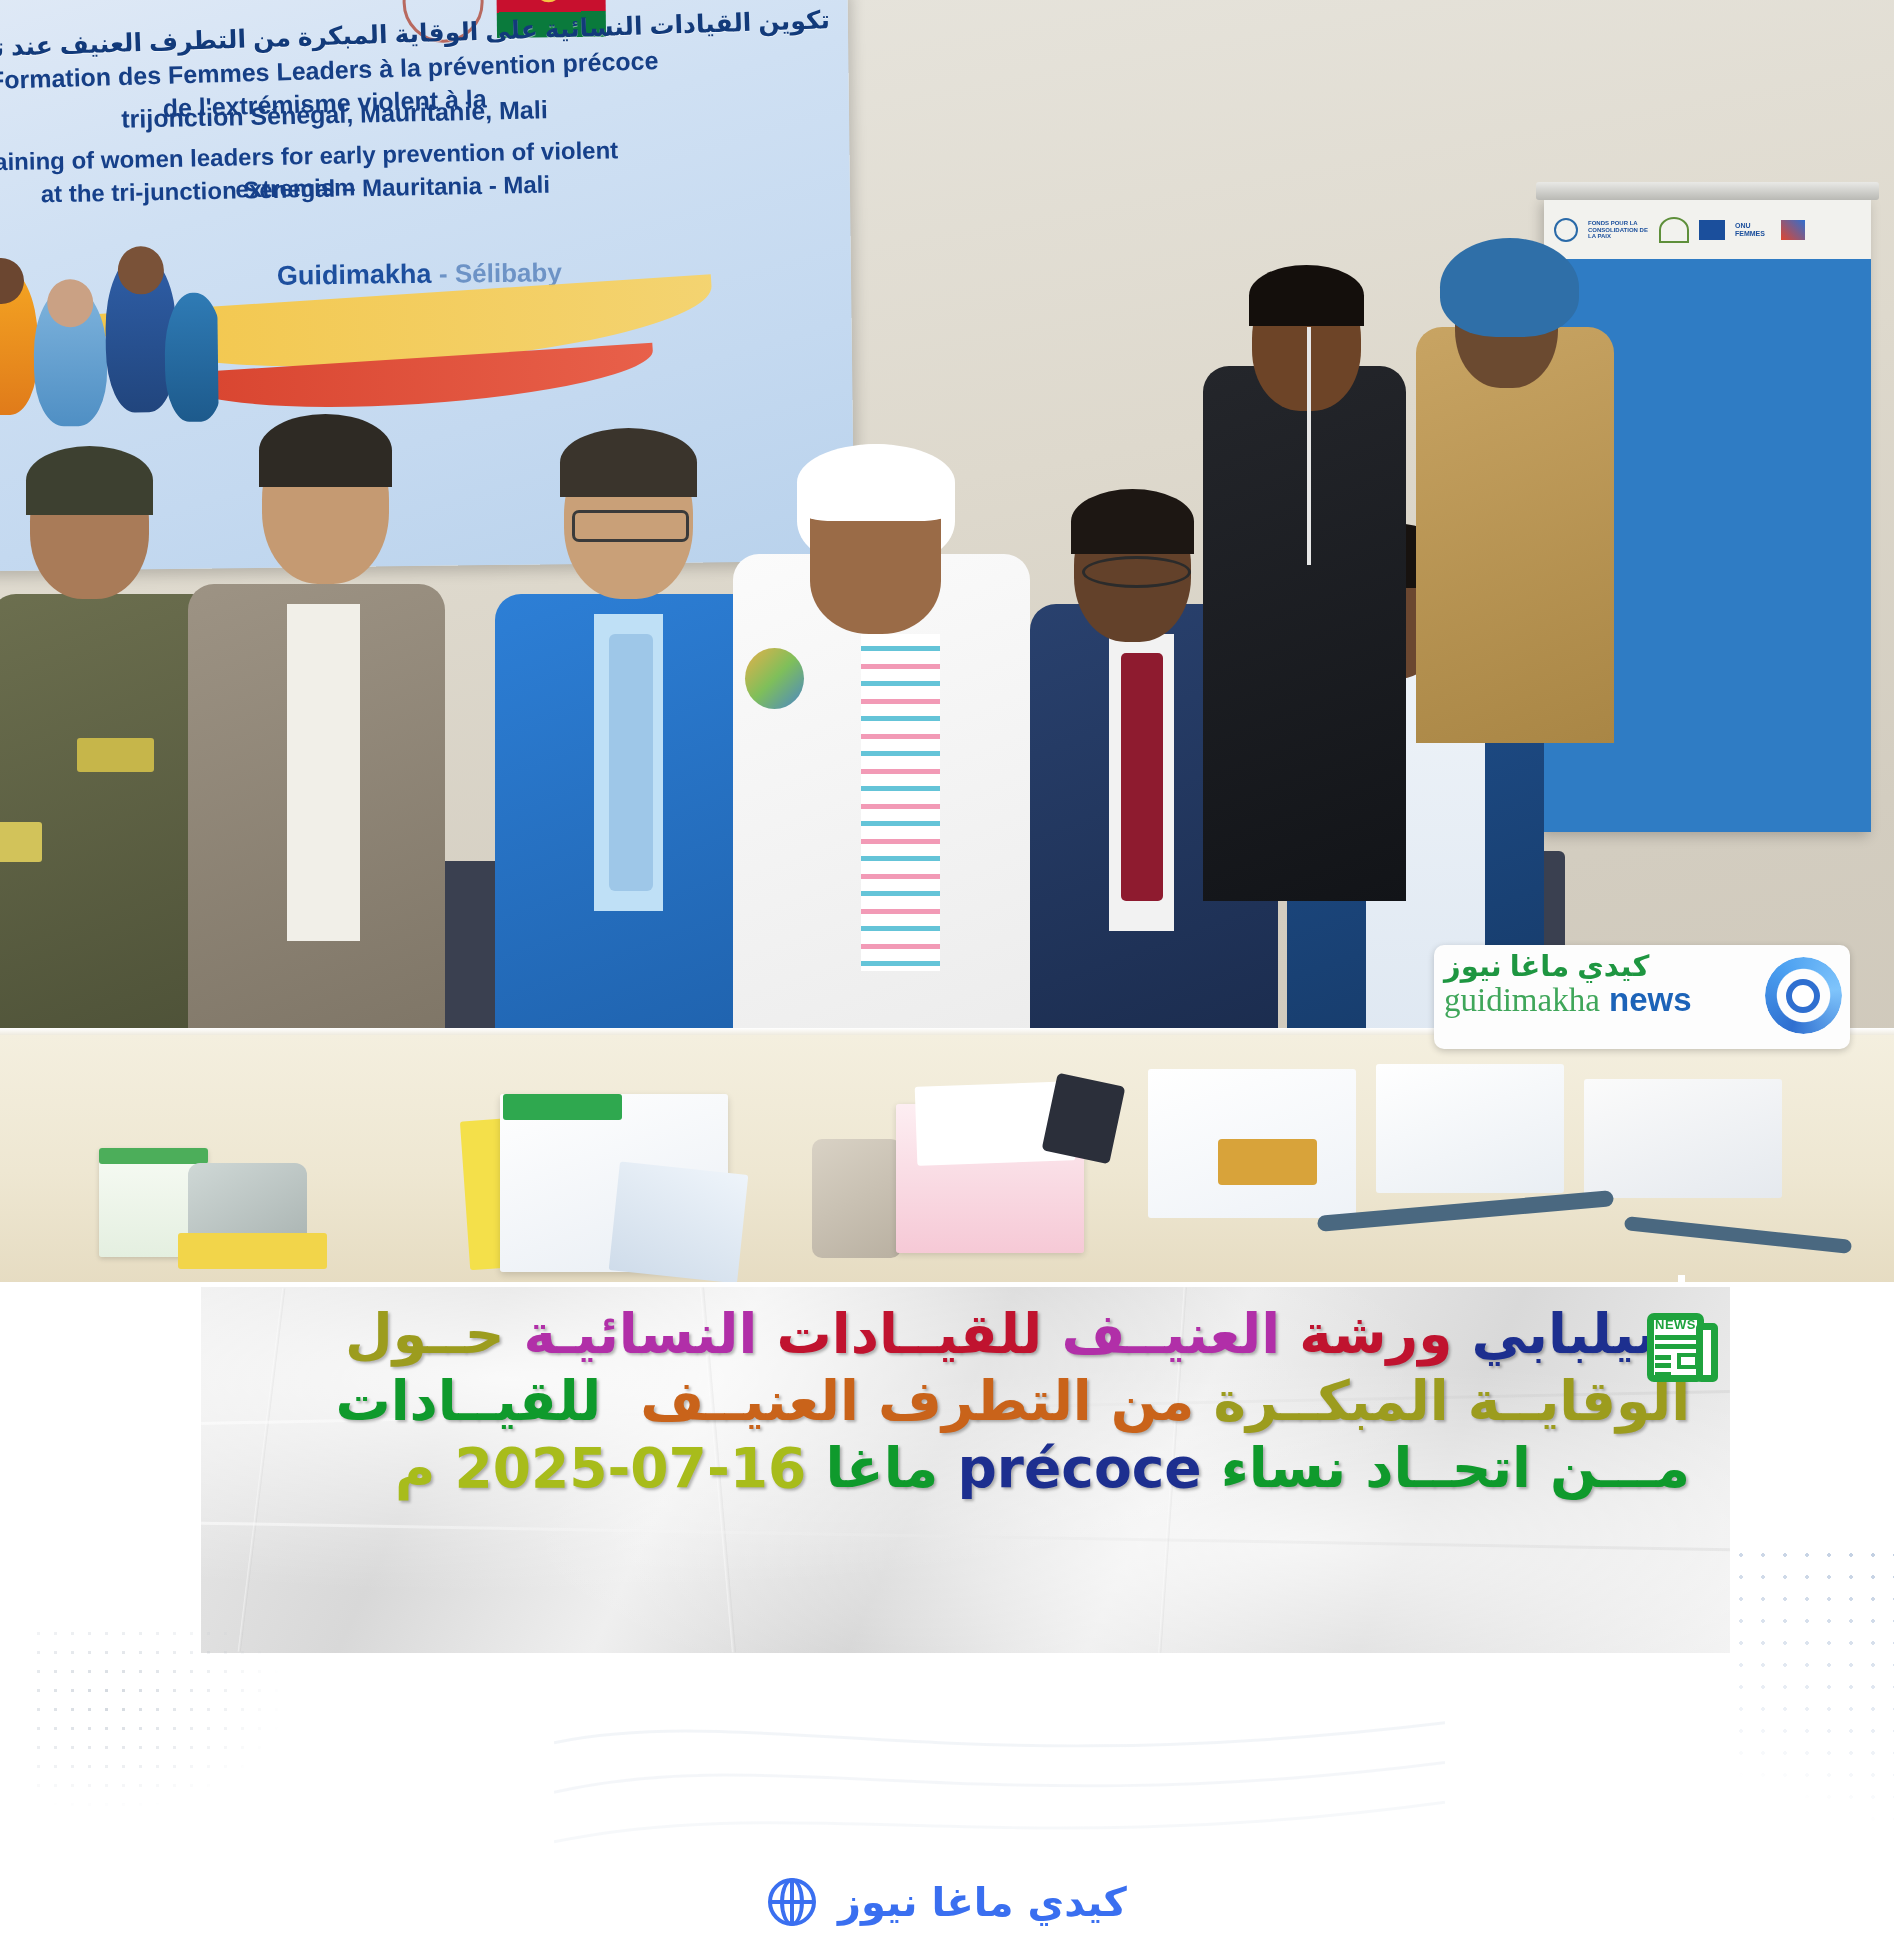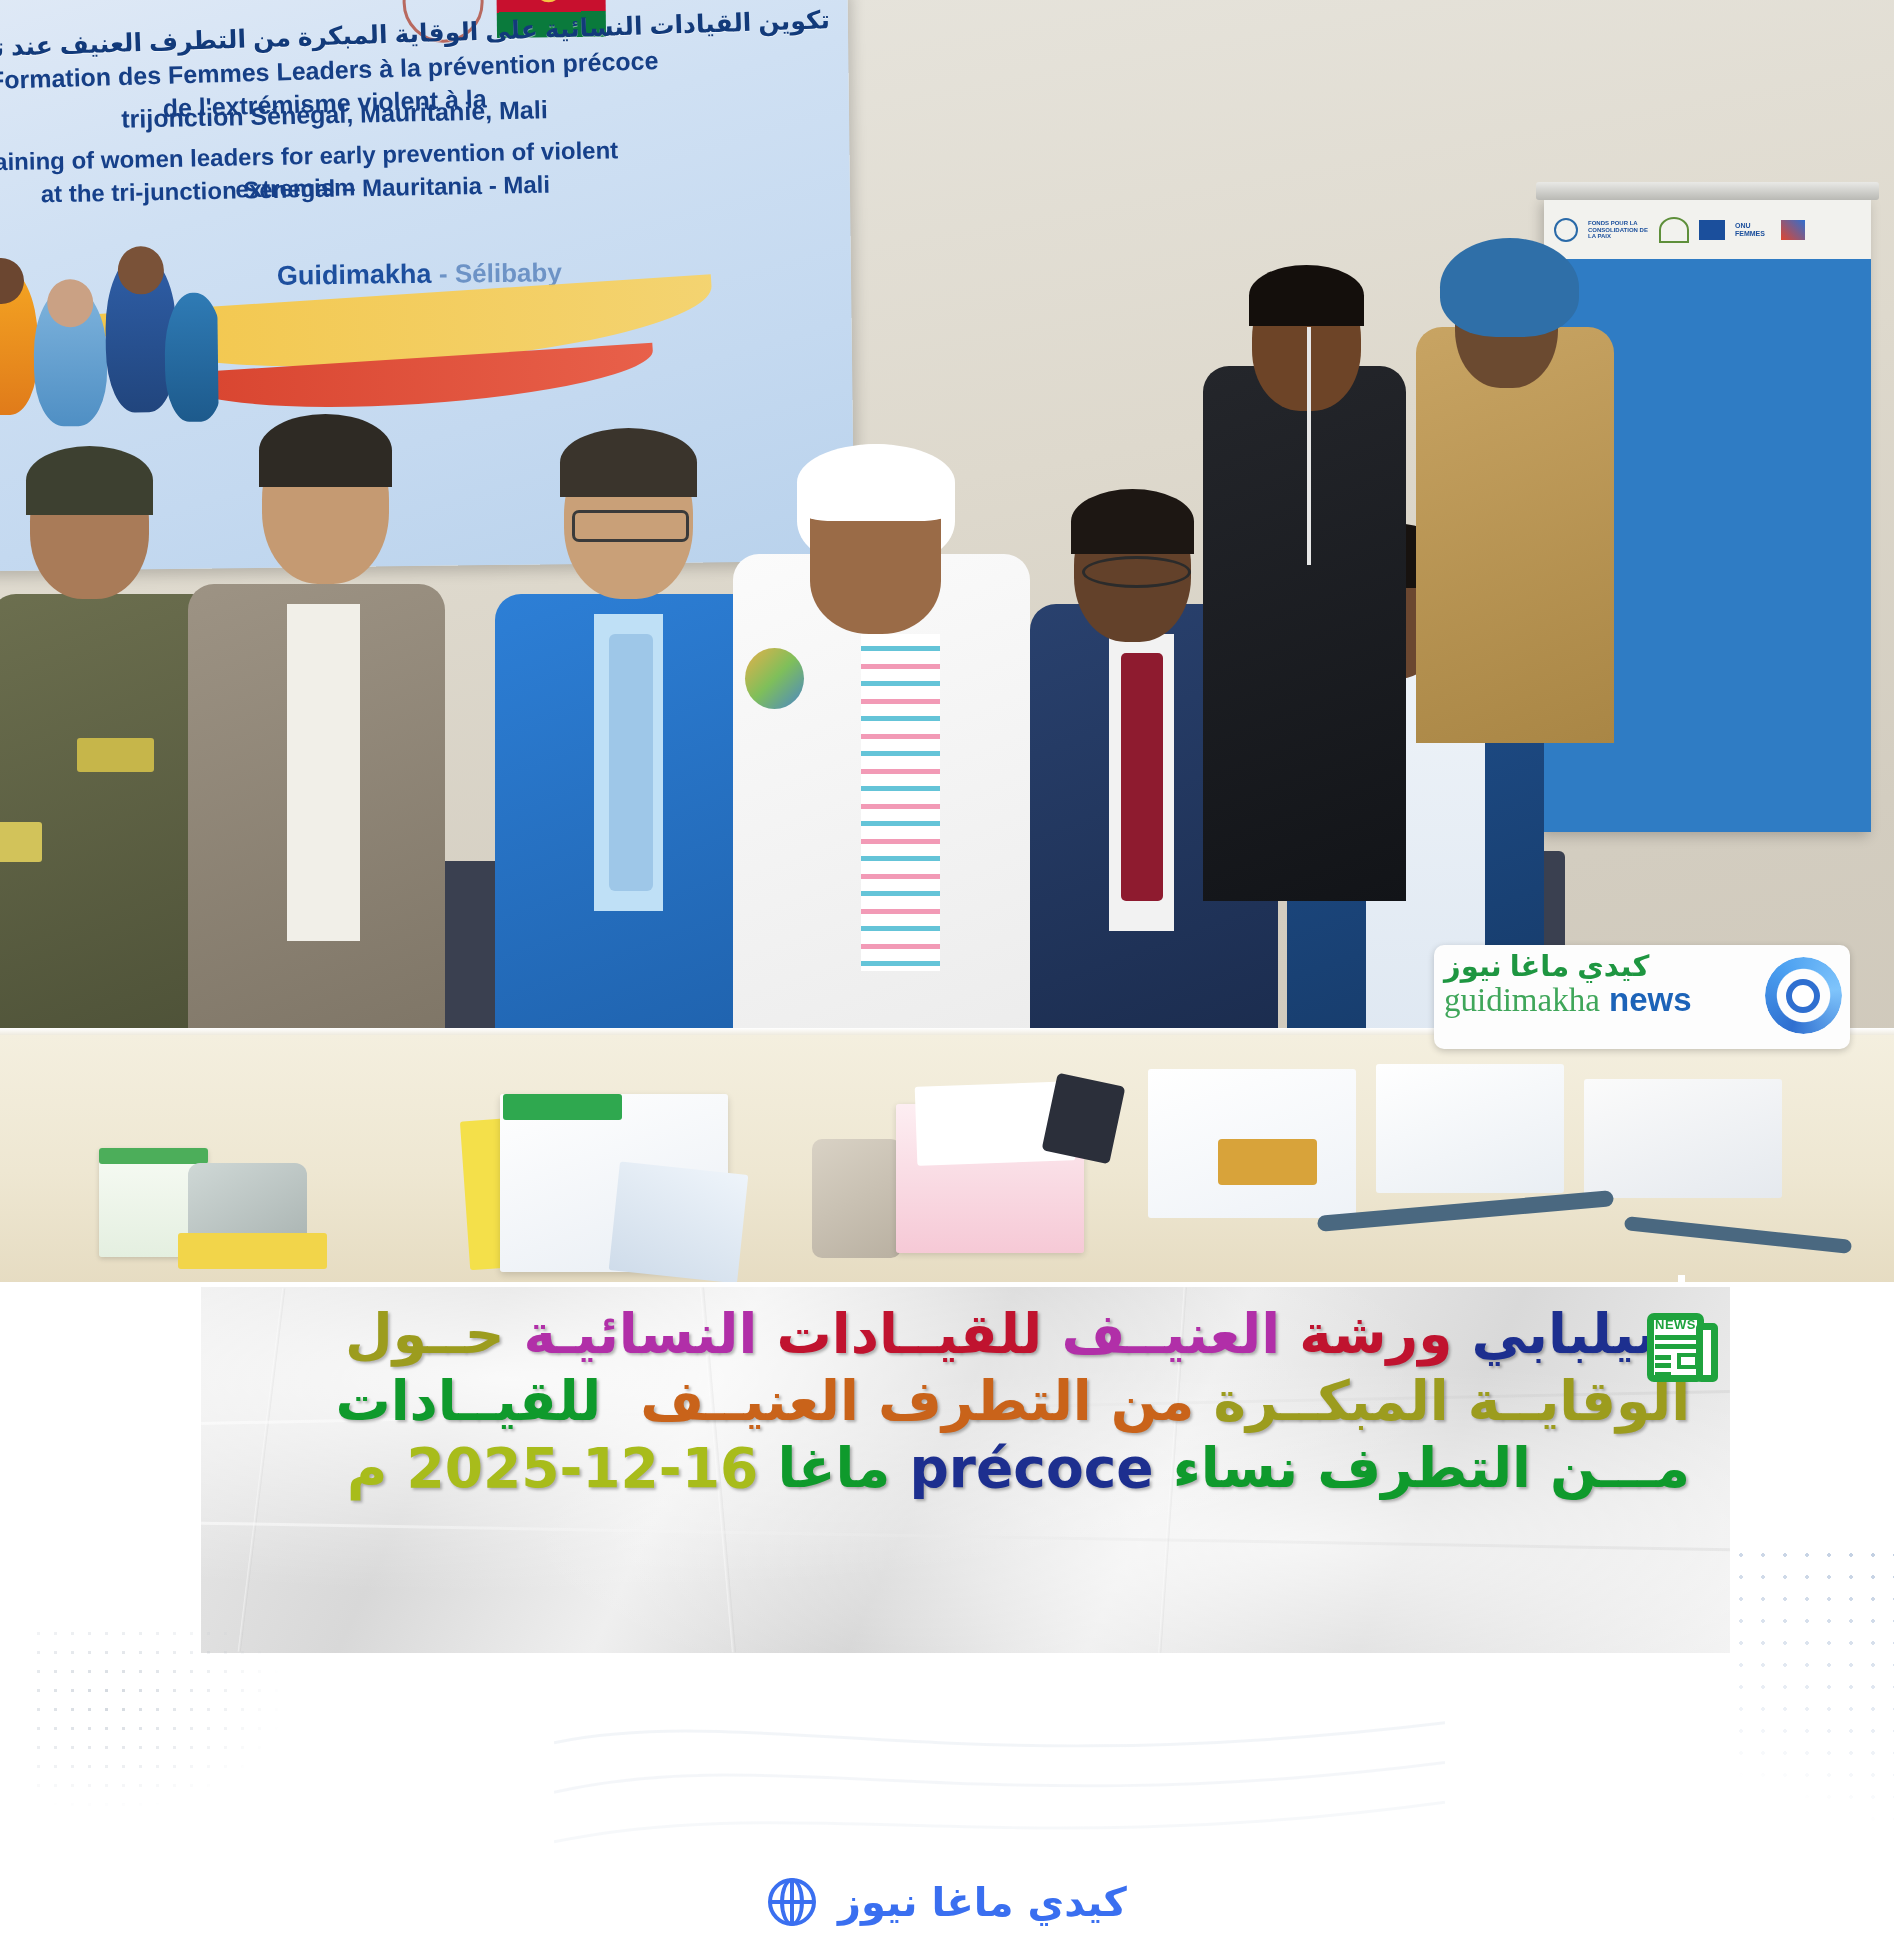--- a/index.html
+++ b/index.html
@@ -300,21 +300,21 @@
 <div id="caption">
   <div class="crease" style="left:59px;top:0;width:3px;height:366px;transform:rotate(7deg);"></div>
   <div class="crease" style="left:515px;top:0;width:4px;height:366px;transform:rotate(-5deg);"></div>
   <div class="crease" style="left:970px;top:0;width:3px;height:366px;transform:rotate(4deg);"></div>
   <div class="crease" style="left:0;top:119px;width:1529px;height:3px;transform:rotate(-1.2deg);"></div>
   <div class="crease" style="left:0;top:248px;width:1529px;height:3px;transform:rotate(1deg);"></div>
 
   <div id="capLines">
     <div class="cl"><span class="w-blue">سيلبابي</span> <span class="w-red">ورشة</span> <span class="w-pink">العنيــف</span> <span class="w-red">للقيــادات</span> <span class="w-pink">النسائيـة</span> <span class="w-olive">حــول</span></div>
     <div class="cl"><span class="w-olive">الوقايــة</span> <span class="w-olive">المبكــرة</span> <span class="w-orange">من التطرف العنيــف</span> <span class="w-green">للقيــادات</span></div>
-    <div class="cl"><span class="w-green">مـــن التطرف نساء</span> <span class="w-blue">précoce</span> <span class="w-green">ماغا</span> <span class="w-yell">16-12-2025 م</span></div>
+    <div class="cl"><span class="w-green">مـــن اتحــاد نساء</span> <span class="w-blue">précoce</span> <span class="w-green">ماغا</span> <span class="w-yell">16-07-2025 م</span></div>
   </div>
 </div>
 
 <div id="newsIcon">
   <div class="sheet"></div>
   <div class="roll"></div>
   <div class="nt">NEWS</div>
   <div class="l" style="left:10px;top:26px;width:42px;height:5px;"></div>
   <div class="l" style="left:10px;top:35px;width:42px;height:5px;"></div>
   <div class="l" style="left:10px;top:46px;width:16px;height:5px;"></div>

